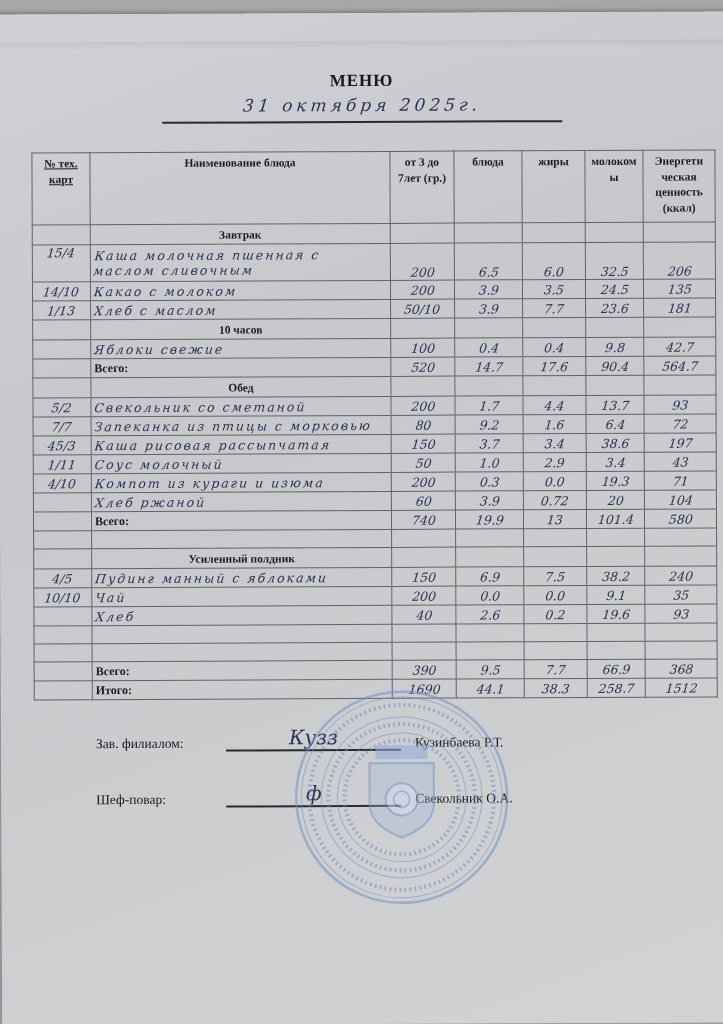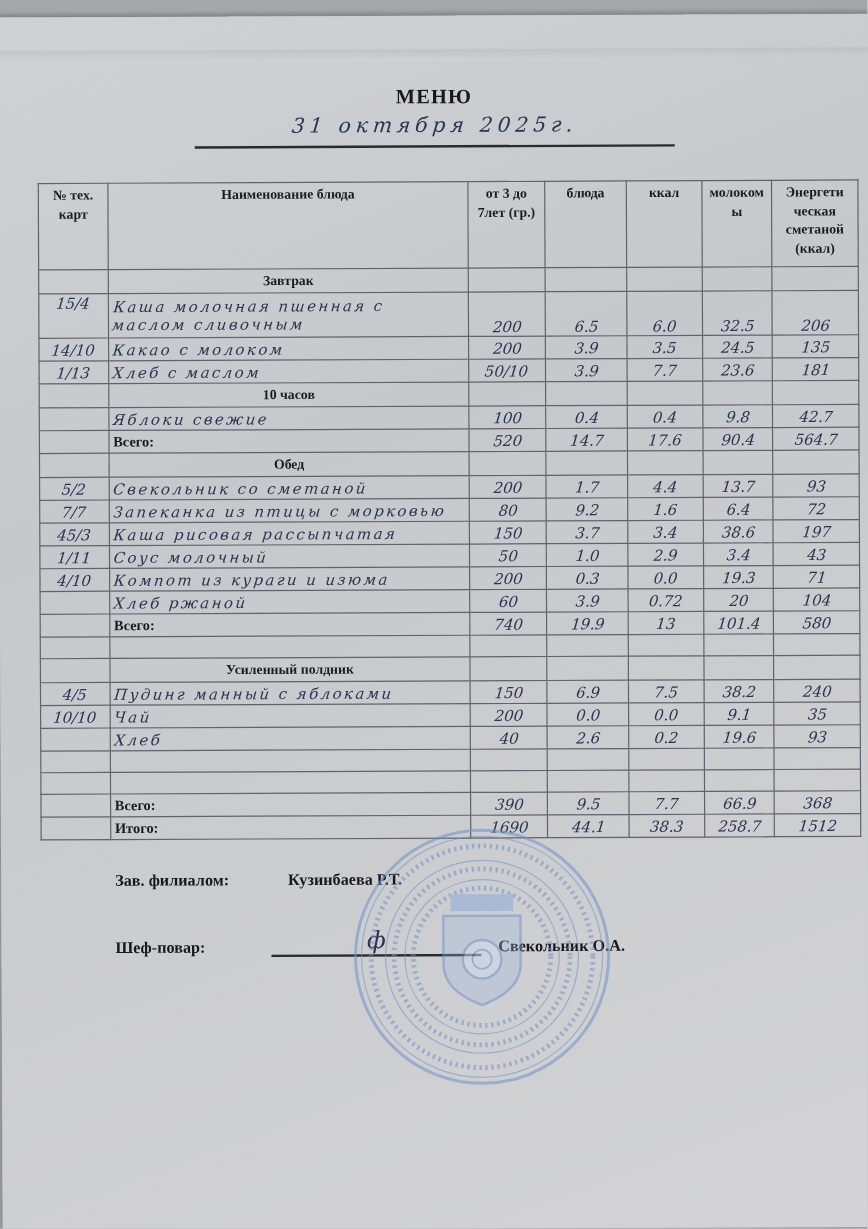--- a/index.html
+++ b/index.html
@@ -34,42 +34,42 @@
     border-collapse:collapse;table-layout:fixed;
   }
   table.menu td,table.menu th{
     border:1px solid #62636a;padding:0 3px;overflow:hidden;
     font-size:11.5px;color:#1b1c20;
   }
   table.menu thead th{
     font-weight:bold;text-align:center;vertical-align:top;padding-top:3px;
     height:68px;font-size:11.5px;line-height:1.35;
   }
-  th.numcol{text-align:left;vertical-align:bottom;padding-bottom:2px;padding-left:5px;}
+  th.numcol{text-align:left;vertical-align:bottom;padding-bottom:2px;padding-left:5px;text-decoration:underline;}
   td.section{font-weight:bold;text-align:center;font-size:12px;height:19px;}
   td.name{text-align:left;}
   td.val,td.num{text-align:center;}
   .hwv{
     font-family:"DejaVu Serif", serif;font-style:italic;color:#2c3252;
     font-size:12.5px;display:inline-block;transform:skewX(-6deg);
   }
   td.name .hwv{letter-spacing:2px;}
   tr.dish td{height:18px;}
   tr.tall td{height:36px;}
   tr.tall td.val,tr.tall td.num{vertical-align:bottom;}
   tr.tall td.num{vertical-align:top;}
   tr.total td{height:18px;}
   tr.total td.label{font-weight:bold;font-size:12px;}
   tr.blank td{height:17px;}
   .sig-block{position:absolute;left:95px;top:712px;width:540px;}
   .sig-row{display:flex;align-items:flex-end;margin-bottom:30px;}
-  .sig-label{font-weight:bold;font-size:13.5px;color:#17181c;width:130px;}
+  .sig-label{font-weight:normal;font-size:13.5px;color:#17181c;width:130px;}
   .sig-line{width:175px;border-bottom:2px solid #2a2a2e;text-align:center;position:relative;}
   .sig-line .hw{font-size:20px;}
-  .sig-name{font-weight:bold;font-size:13.5px;color:#17181c;margin-left:14px;}
+  .sig-name{font-weight:normal;font-size:13.5px;color:#17181c;margin-left:14px;}
   .stamp{position:absolute;left:288px;top:672px;opacity:0.55;pointer-events:none;}
 </style>
 </head>
 <body>
 
 <div class="photo">
   <div class="paper">
     <div class="fold"></div>
 
     <div class="title">МЕНЮ</div>
@@ -87,23 +87,23 @@
           <col style="width:63px">
           <col style="width:58px">
           <col style="width:72px">
       </colgroup>
       <thead id="thead">
           <tr>
             <th class="numcol">№ тех. карт</th>
             <th>Наименование блюда</th>
             <th>от 3 до 7лет (гр.)</th>
             <th>блюда</th>
-            <th>ккал</th>
+            <th>жиры</th>
             <th>молоком ы</th>
-            <th>Энергети ческая сметаной (ккал)</th>
+            <th>Энергети ческая ценность (ккал)</th>
           </tr>
         </thead>
       <tbody id="tbody">
           <tr>
             <td></td>
             <td class="section">Завтрак</td>
             <td class="val"></td>
             <td class="val"></td>
             <td class="val"></td>
             <td class="val"></td>
@@ -315,20 +315,21 @@
             <td class="val"><span class="hwv">38.3</span></td>
             <td class="val"><span class="hwv">258.7</span></td>
             <td class="val"><span class="hwv">1512</span></td>
           </tr>
         </tbody>
     </table>
 
     <div class="sig-block" id="sigs">
         <div class="sig-row">
           <div class="sig-label">Зав. филиалом:</div>
+          <div class="sig-line"><span class="hw">Кузз</span></div>
           <div class="sig-name">Кузинбаева Р.Т.</div>
         </div>
         <div class="sig-row">
           <div class="sig-label">Шеф-повар:</div>
           <div class="sig-line"><span class="hw">ф</span></div>
           <div class="sig-name">Свекольник О.А.</div>
         </div>
       </div>
 
     <svg class="stamp" width="225" height="225" viewBox="-112 -112 224 224">

